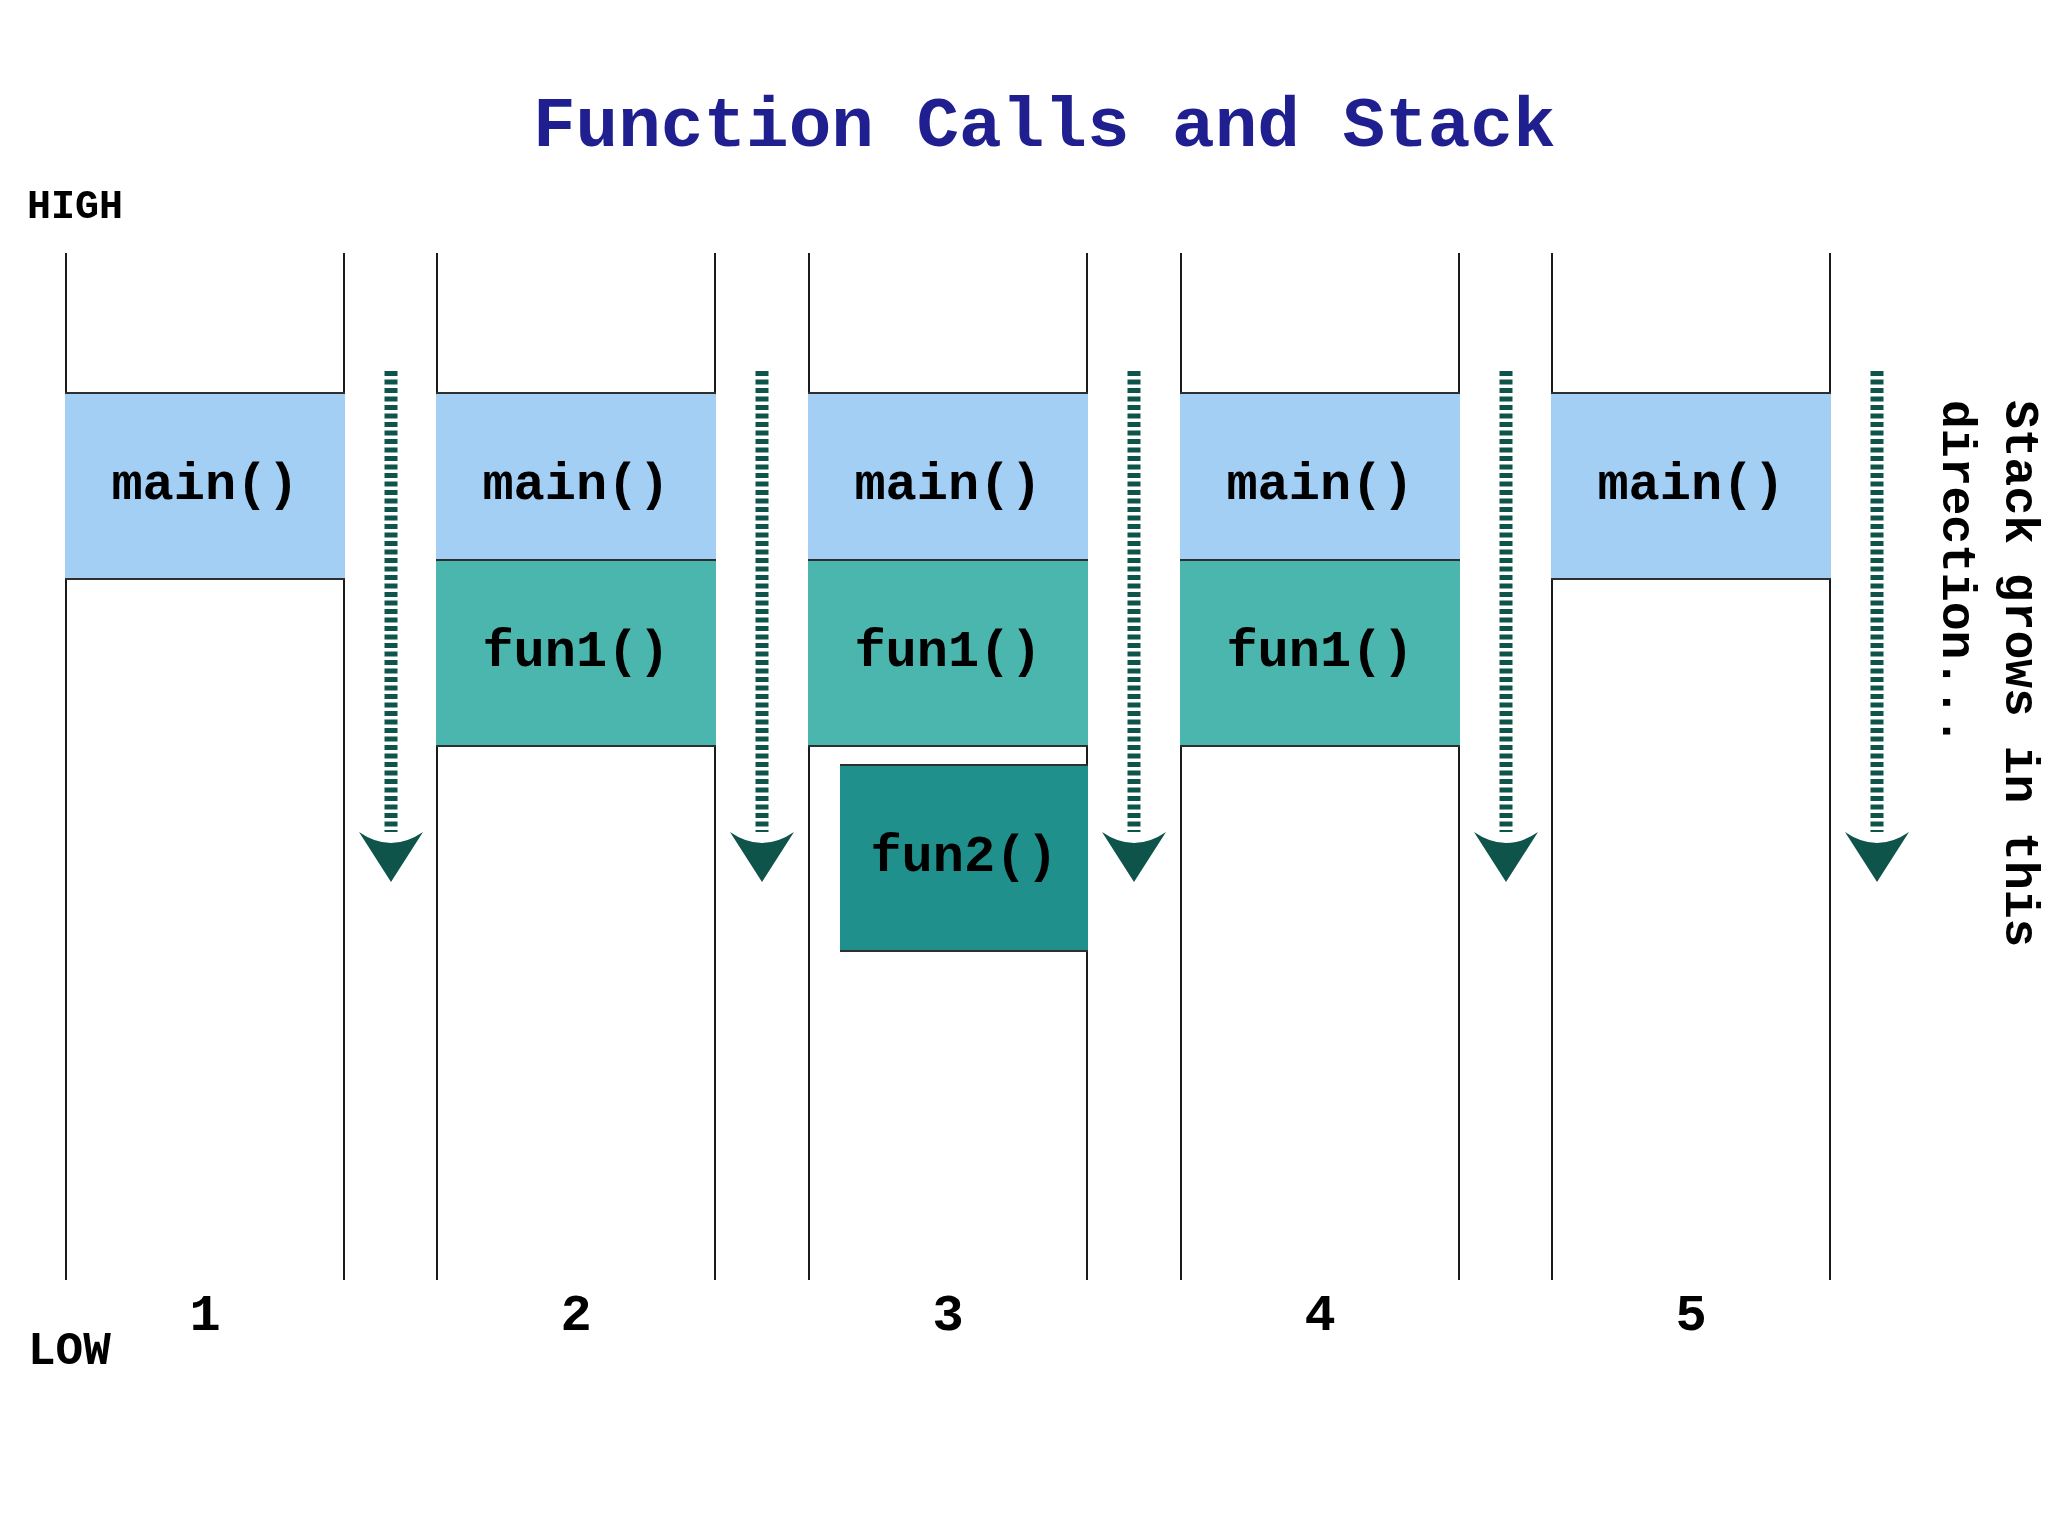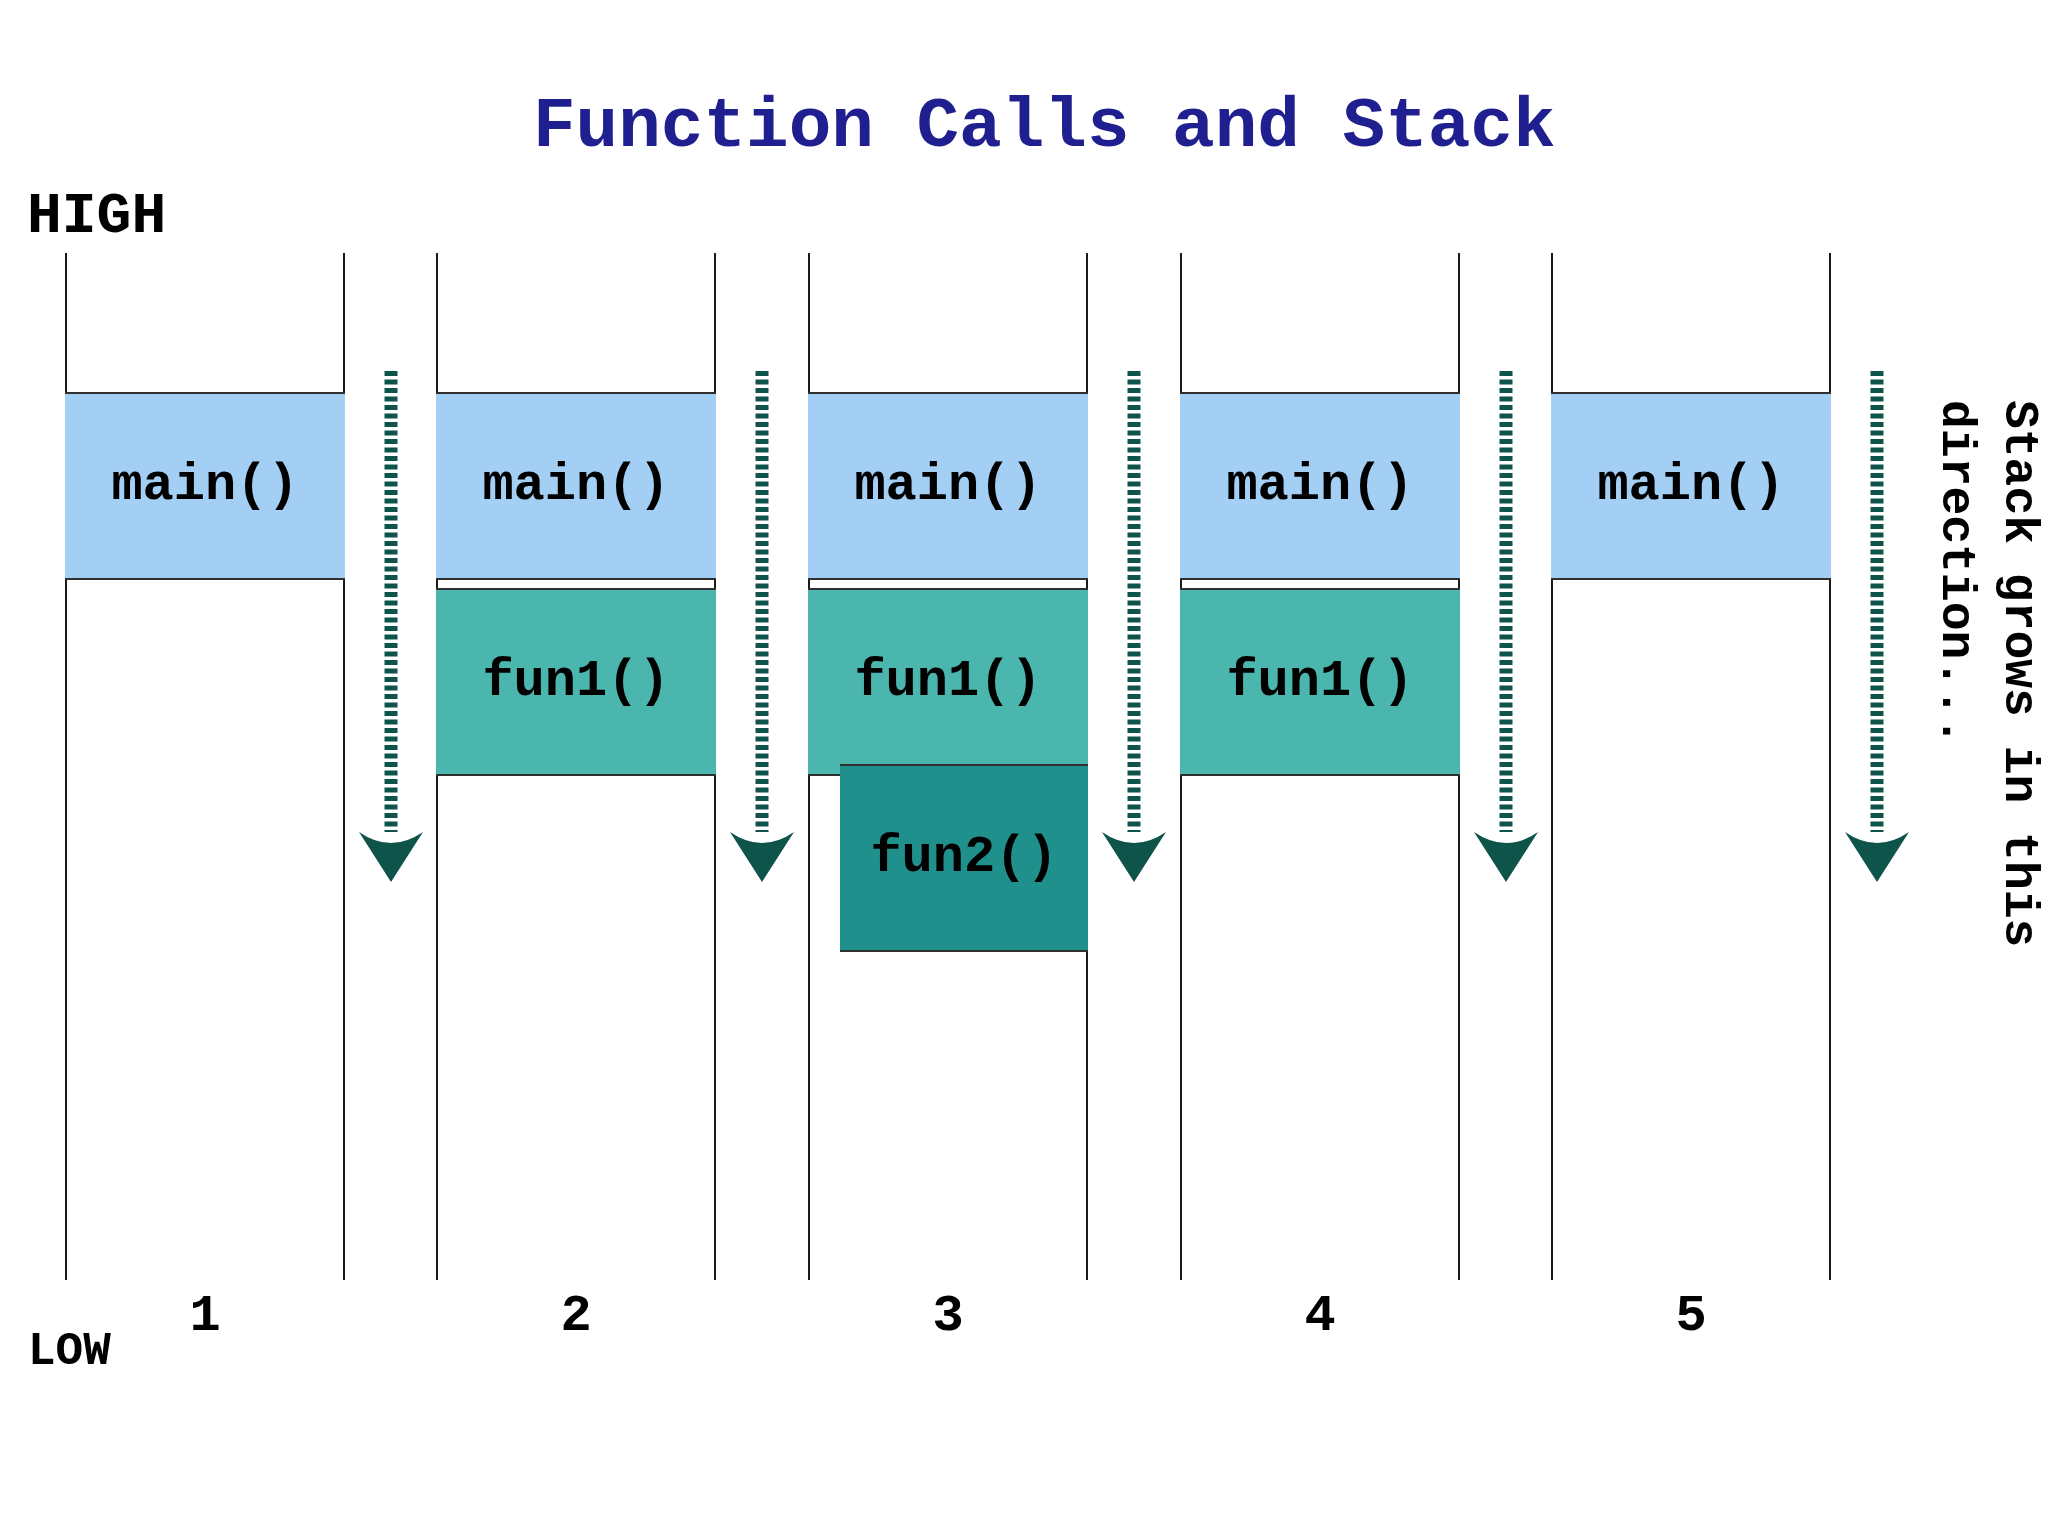--- a/index.html
+++ b/index.html
@@ -4,34 +4,34 @@
 <style>
   html,body{margin:0;padding:0;background:#ffffff;}
   .canvas{
     position:relative;width:2048px;height:1535px;background:#ffffff;overflow:hidden;
     font-family:"Liberation Mono",monospace;font-weight:bold;color:#000;
   }
   .title{
     position:absolute;left:533px;top:92px;font-size:71px;line-height:1;
     color:var(--title-color,#1f1f8f);white-space:nowrap;
   }
-  .high-label{position:absolute;left:27px;top:188px;font-size:58px;line-height:1;}
+  .high-label{position:absolute;left:27px;top:188px;font-size:40px;line-height:1;}
   .low-label{position:absolute;left:28px;top:1303px;font-size:46px;line-height:1;margin-top:26px;}
   .stack-column{
     position:absolute;top:253px;width:280px;height:1027px;box-sizing:border-box;
     border-left:2px solid var(--line-color,#1a1a1a);
     border-right:2px solid var(--line-color,#1a1a1a);
   }
   .frame{
     position:absolute;left:-2px;right:-2px;height:188px;box-sizing:border-box;
     border-top:2px solid var(--frame-border,#2f2f2f);
     border-bottom:2px solid var(--frame-border,#2f2f2f);
     display:flex;align-items:center;justify-content:center;
   }
-  .frame-0{top:139px}.frame-1{top:335px}.frame-2{top:511px}
+  .frame-0{top:139px}.frame-1{top:306px}.frame-2{top:511px}
   .frame-label{font-size:52px;line-height:1;}
   .column-number{
     position:absolute;top:1291px;width:280px;text-align:center;
     font-size:52px;line-height:1;
   }
   .flow-arrow{position:absolute;top:366px;width:70px;height:520px;}
   .flow-arrow line{stroke:var(--arrow-color,#0e544b);stroke-width:13;stroke-dasharray:5 3.5;}
   .flow-arrow path{fill:var(--arrow-color,#0e544b);}
   .side-note{
     position:absolute;left:2050px;top:400px;transform:rotate(90deg);

